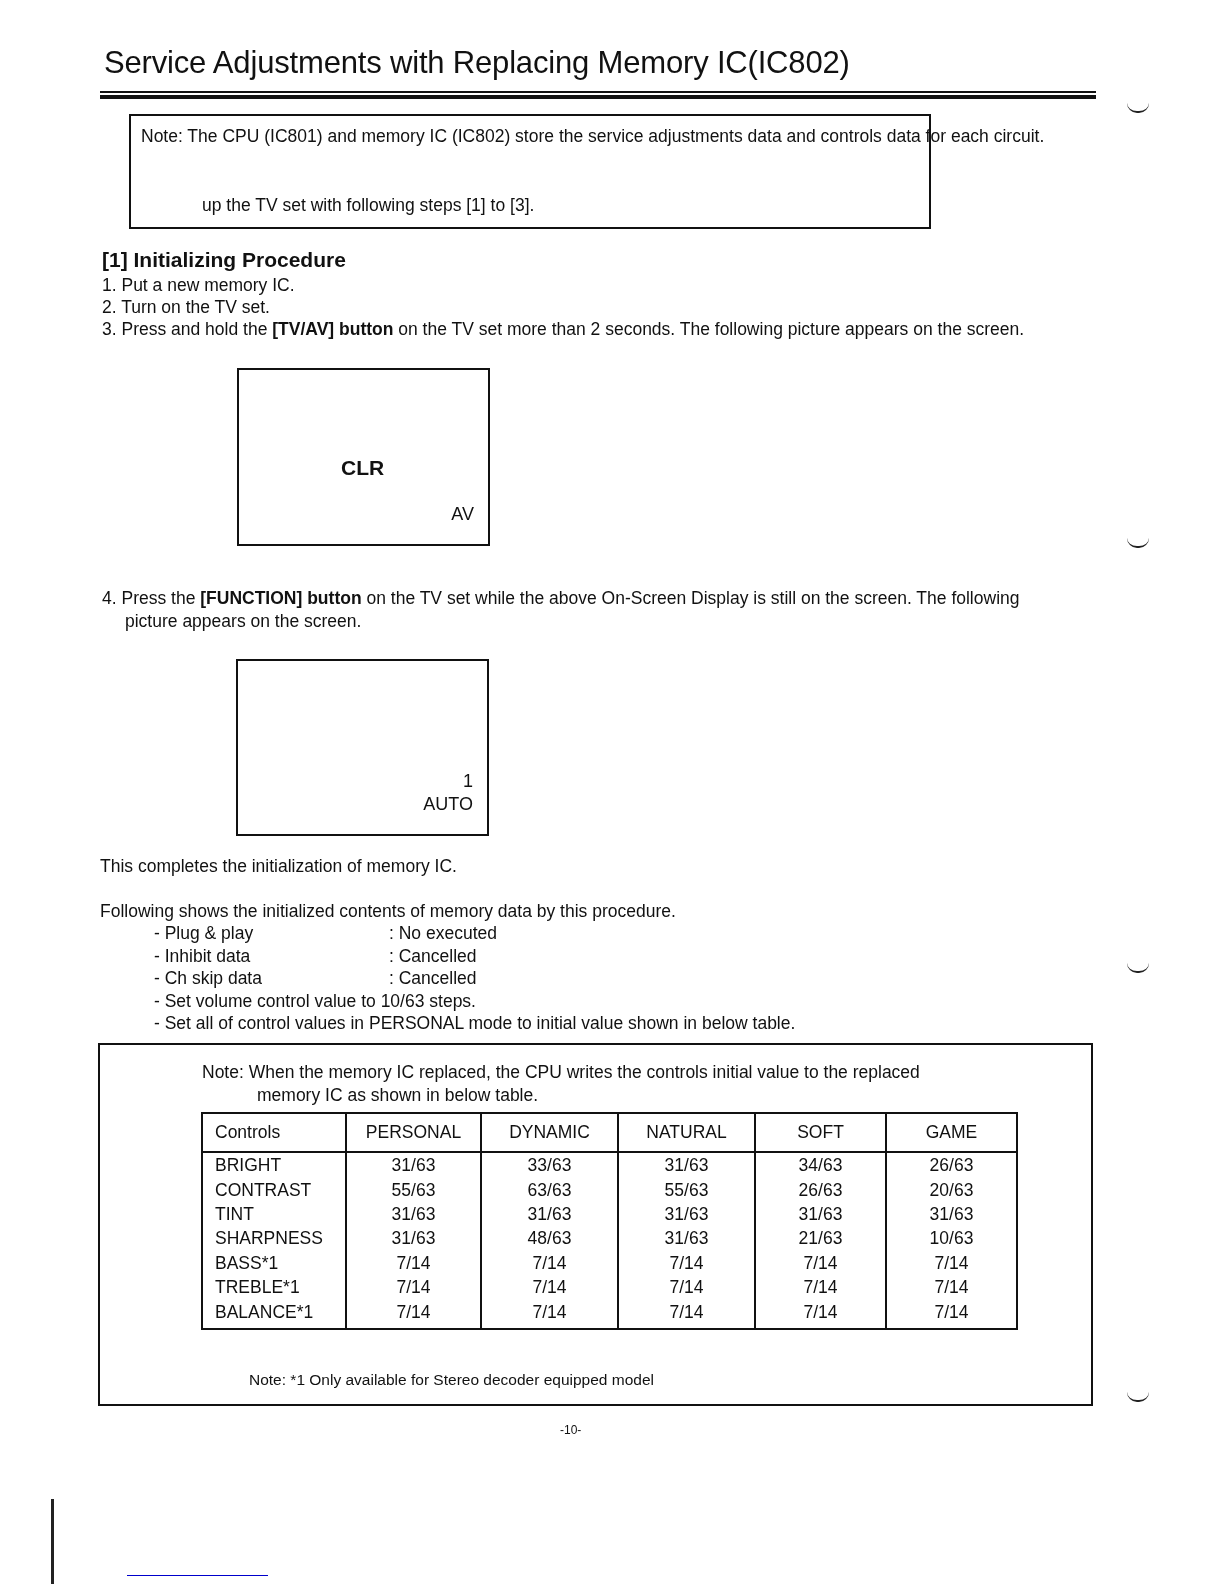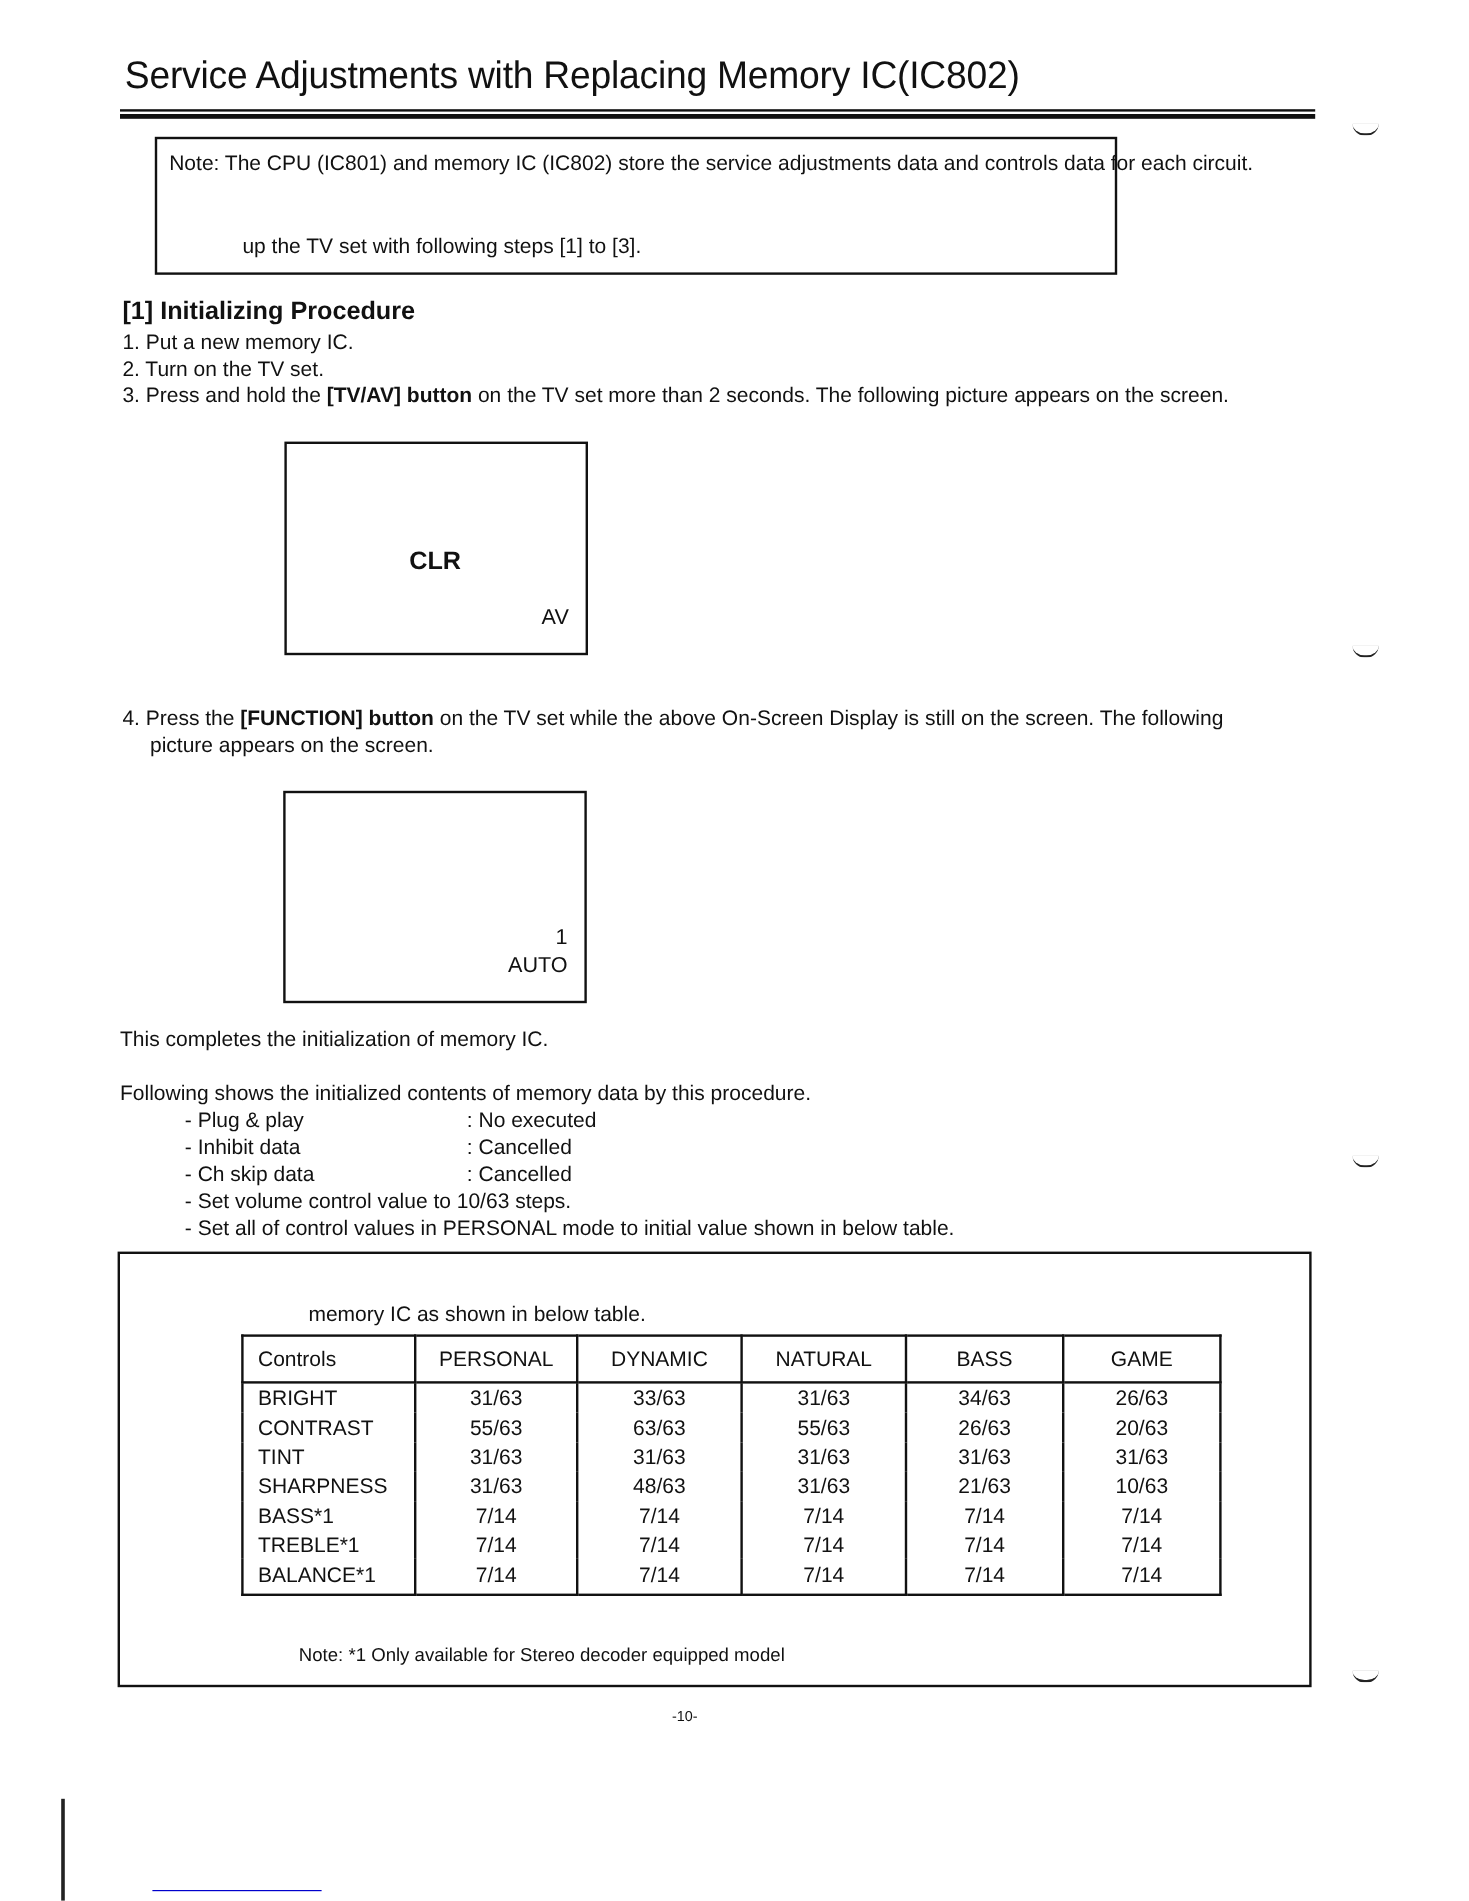--- a/index.html
+++ b/index.html
@@ -110,38 +110,39 @@
 <div class="abs kv-key" style="left:154px; top:923px;">- Plug &amp; play</div>
 <div class="abs kv-val" style="left:389px; top:923px;">: No executed</div>
 <div class="abs kv-key" style="left:154px; top:946px;">- Inhibit data</div>
 <div class="abs kv-val" style="left:389px; top:946px;">: Cancelled</div>
 <div class="abs kv-key" style="left:154px; top:968px;">- Ch skip data</div>
 <div class="abs kv-val" style="left:389px; top:968px;">: Cancelled</div>
 <div class="abs plain" style="left:154px; top:991px;">- Set volume control value to 10/63 steps.</div>
 <div class="abs plain" style="left:154px; top:1013px;">- Set all of control values in PERSONAL mode to initial value shown in below table.</div>
 
 <div class="abs table-box">
+  <div class="abs plain tnote1">Note: When the memory IC replaced, the CPU writes the controls initial value to the replaced</div>
   <div class="abs plain tnote2">memory IC as shown in below table.</div>
 
   <table class="ctrl">
     <colgroup>
       <col style="width:144px">
         <col style="width:135px">
         <col style="width:137px">
       <col style="width:137px">
         <col style="width:131px">
         <col style="width:131px">
     </colgroup>
     <thead>
       <tr>
         <th class="first">Controls</th>
         <th>PERSONAL</th>
         <th>DYNAMIC</th>
         <th>NATURAL</th>
-        <th>BASS</th>
+        <th>SOFT</th>
         <th>GAME</th>
       </tr>
     </thead>
     <tbody id="ctrl-body">
         <tr>
           <td class="first">BRIGHT</td>
           <td>31/63</td>
           <td>33/63</td>
           <td>31/63</td>
           <td>34/63</td>

